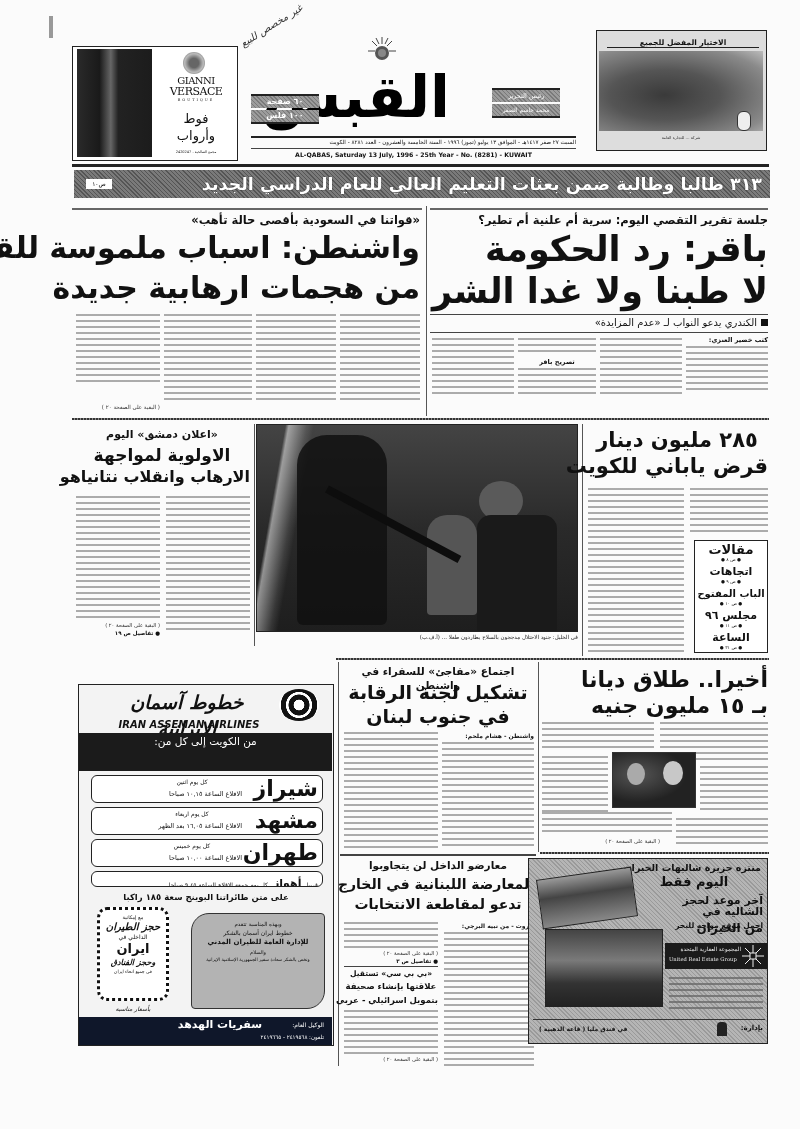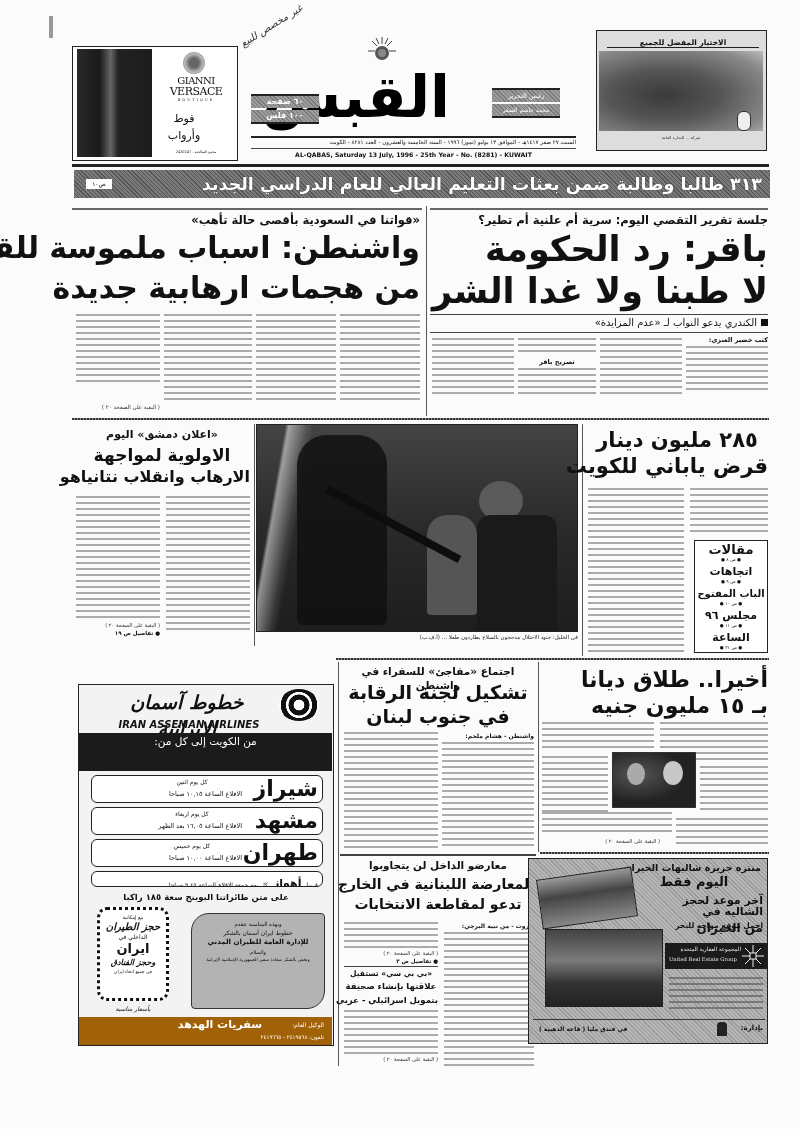--- a/index.html
+++ b/index.html
@@ -29,21 +29,21 @@
 <div class="abs" style="left:49px;top:16px;width:4px;height:22px;background:#999;"></div>
 
 <div class="abs" style="left:72px;top:46px;width:166px;height:115px;border:1.5px solid #222;background:#fff;">
   <div class="abs photo img-noise" style="left:4px;top:2px;width:75px;height:108px;background:linear-gradient(90deg,#2a2a2a 0%,#1a1a1a 30%,#666 45%,#222 55%,#1c1c1c 100%);"></div>
   <div class="abs ctr" style="left:110px;top:5px;width:22px;height:22px;border-radius:50%;background:radial-gradient(circle,#666 30%,#bbb 60%,#444 100%);"></div>
   <div class="abs ctr serif" style="left:82px;top:28px;width:82px;line-height:11px;">
     <div style="font-size:10px;letter-spacing:-0.5px;">GIANNI</div>
     <div style="font-size:11px;letter-spacing:-0.5px;">VERSACE</div>
     <div style="font-size:3.5px;letter-spacing:2px;line-height:6px;">BOUTIQUE</div>
   </div>
-  <div class="abs ctr rtl" style="left:70px;top:63px;width:82px;font-size:11px;line-height:17px;">
+  <div class="abs ctr rtl" style="left:82px;top:63px;width:82px;font-size:13px;line-height:17px;">
     <div>فوط</div>
     <div>وأرواب</div>
   </div>
   <div class="abs ctr" style="left:82px;top:103px;width:82px;font-size:3.5px;">مجمع الصالحية - 2420247</div>
 </div>
 
 <div class="abs" style="left:245px;top:24px;width:333px;height:140px;">
 
   <svg class="abs" style="left:122px;top:12px;" width="30" height="30" viewBox="0 0 30 30">
     <g stroke="#444" stroke-width="1">
@@ -209,21 +209,21 @@
   <div class="abs rtl ctr" style="left:18px;top:320px;width:72px;font-size:6px;font-style:italic;">بأسعار مناسبة</div>
 
   <div class="abs rtl ctr" style="left:112px;top:228px;width:134px;height:96px;background:#b3b3b3;border:1px solid #333;border-radius:18px 4px 18px 4px;padding-top:6px;">
     <div style="font-size:5.5px;line-height:8px;">وبهذه المناسبة تتقدم</div>
     <div style="font-size:6px;line-height:9px;">خطوط ايران أسمان بالشكر</div>
     <div class="bold" style="font-size:7px;line-height:11px;">للإدارة العامة للطيران المدني</div>
     <div style="font-size:5px;line-height:8px;">والسلام</div>
     <div style="font-size:4.5px;line-height:7px;padding:0 6px;">ونخص بالشكر سعادة سفير الجمهورية الإسلامية الإيرانية</div>
   </div>
 
-  <div class="abs rtl" style="left:0;top:332px;width:253px;height:28px;background:#a16207;color:#fff;">
+  <div class="abs rtl" style="left:0;top:332px;width:253px;height:28px;background:#0f172a;color:#fff;">
     <span style="position:absolute;right:8px;top:4px;font-size:6px;">الوكيل العام:</span>
     <span class="bold" style="position:absolute;right:70px;top:1px;font-size:11px;">سفريات الهدهد</span>
     <span style="position:absolute;right:8px;top:17px;font-size:5.5px;">تلفون: ٢٤١٩٥٦٨ - ٢٤١٩٦٦٥</span>
   </div>
 </div>
 
 <div class="rule-v" style="left:338px;top:662px;height:404px;"></div>
 
 <div class="abs rtl ctr bold" style="left:342px;top:664px;width:192px;font-size:10.5px;line-height:14px;">اجتماع «مفاجئ» للسفراء في واشنطن</div>
 <div class="abs rtl ctr headline-xl" style="left:342px;top:680px;width:192px;font-size:19px;line-height:24px;white-space:nowrap;">تشكيل لجنة الرقابة</div>

